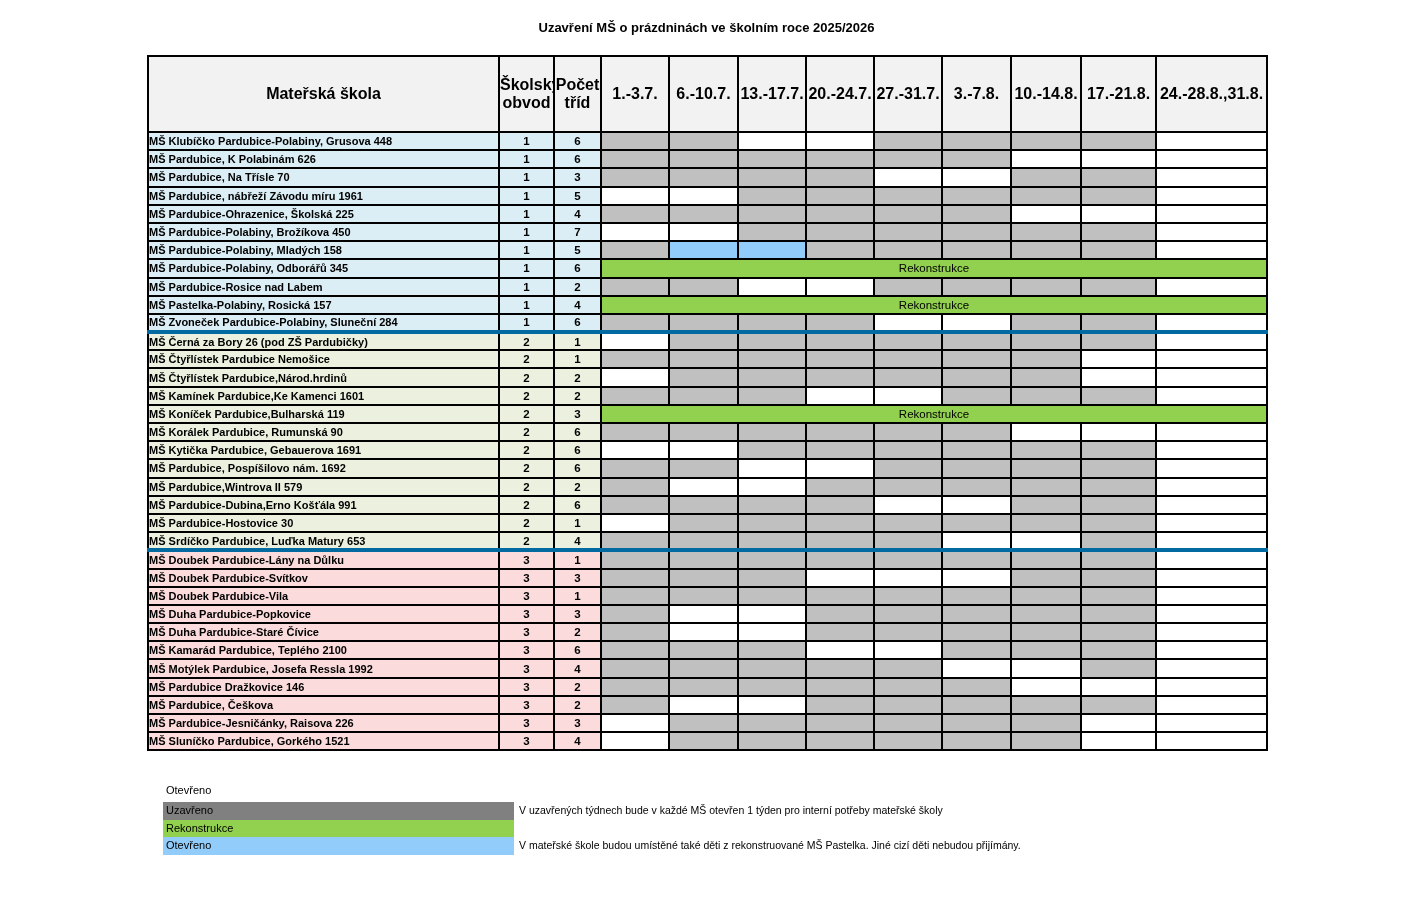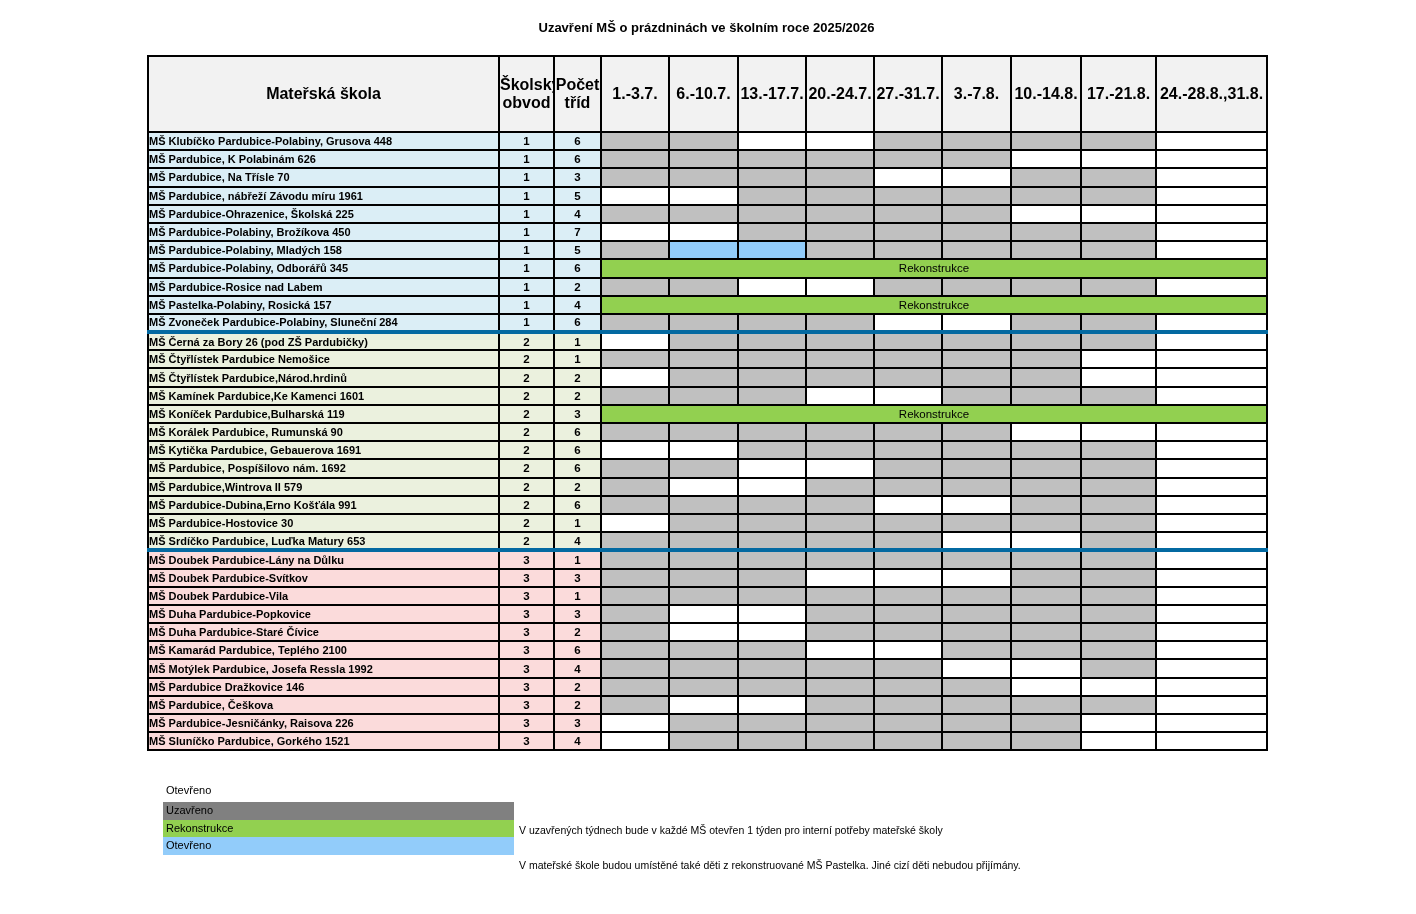--- a/index.html
+++ b/index.html
@@ -41,21 +41,21 @@
   .swatch {
     width:351px; height:17.5px; box-sizing:border-box;
     font-size:11px; line-height:17.5px; padding-left:3px;
   }
   .swatch.plain    { background:transparent; }
   .swatch.closed-sw{ background:var(--legend_closed); }
   .swatch.recon-sw { background:var(--reconstruction); }
   .swatch.blue-sw  { background:var(--special_open); }
   .note {
     position:absolute; left:356px; top:0; height:17.5px; line-height:17.5px;
-    font-size:10.5px; white-space:nowrap;margin-top:20px;
+    font-size:10.5px; white-space:nowrap;
   }
 </style>
 </head>
 <body>
 
 <div class="title">Uzavření MŠ o prázdninách ve školním roce 2025/2026</div>
 
 <table class="sched">
   <colgroup>
     <col style="width:351px">

